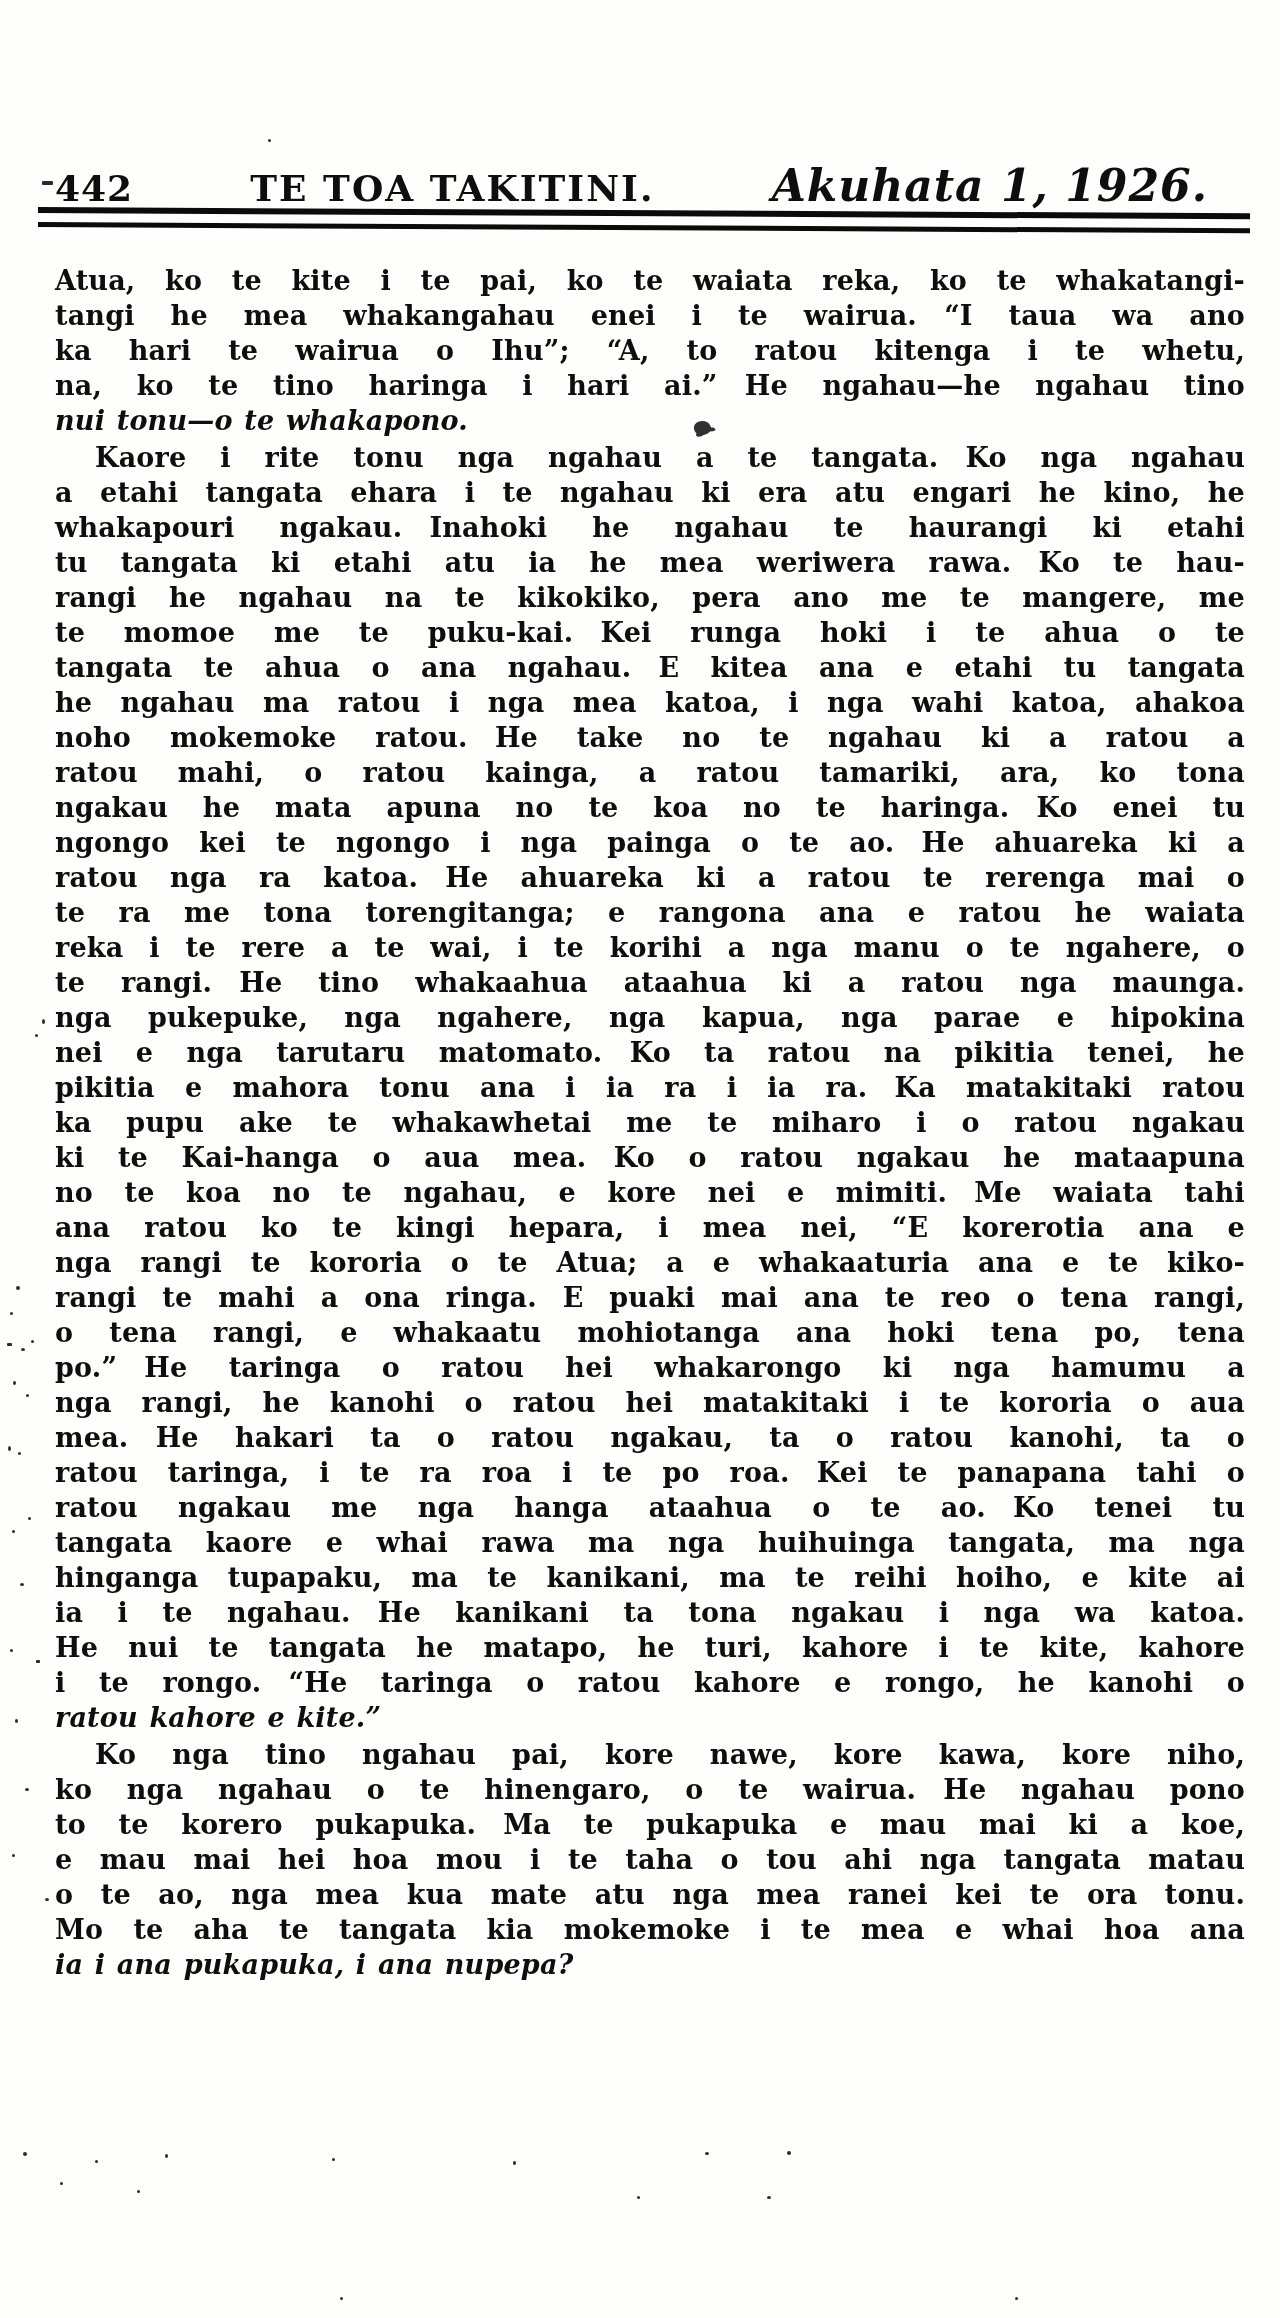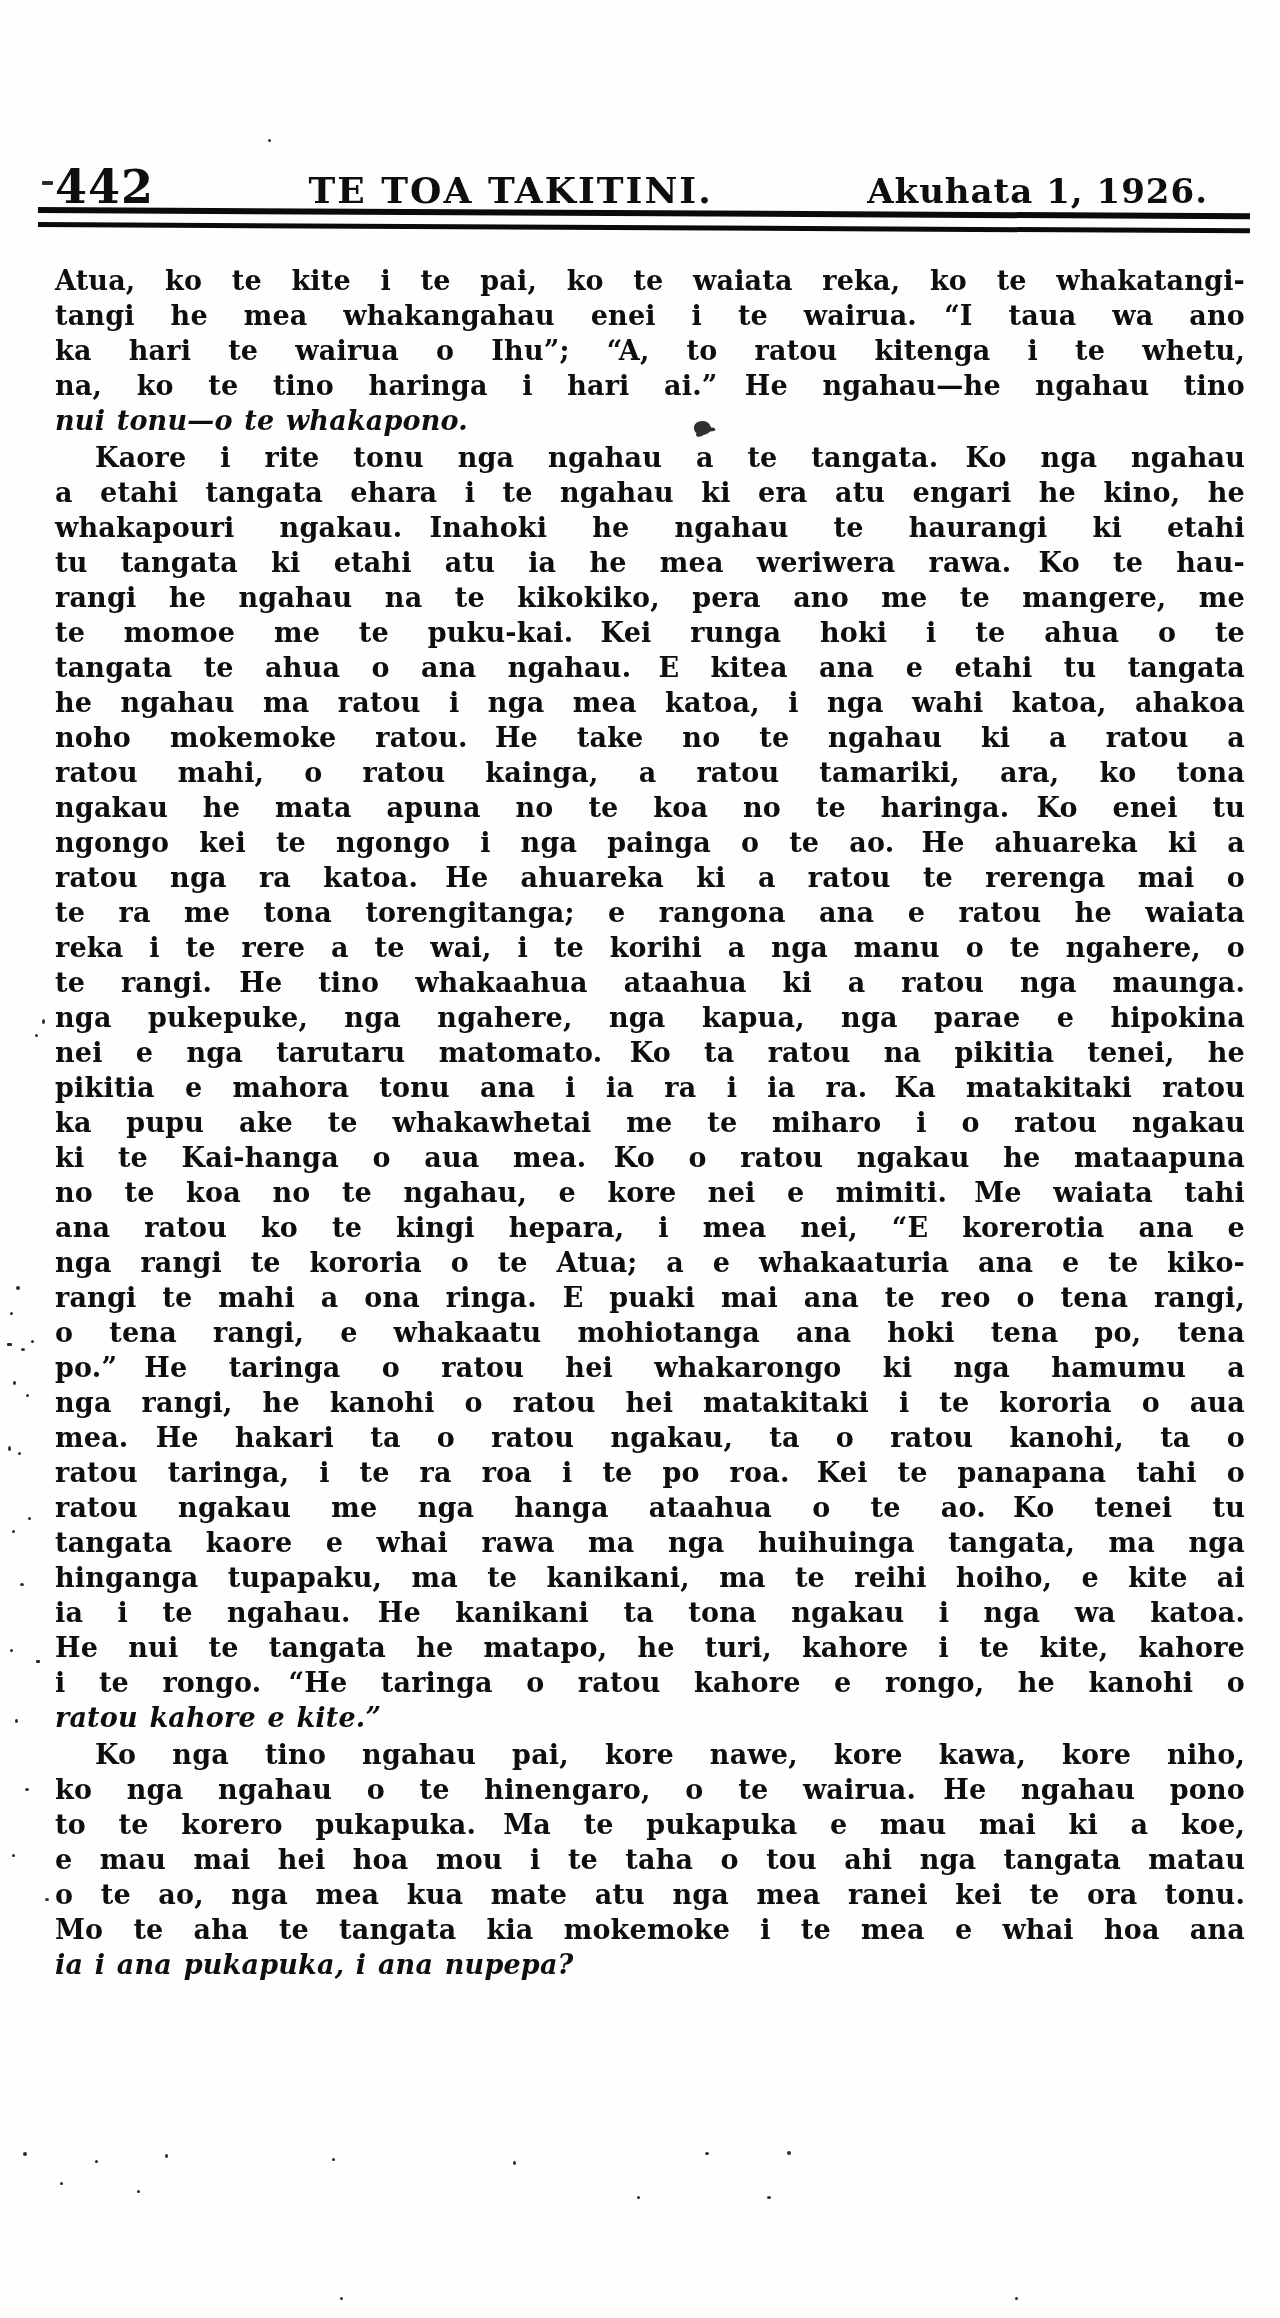--- a/index.html
+++ b/index.html
@@ -17,23 +17,23 @@
   .header {
     position: absolute;
     left: 55px;
     right: 72px;
     top: 160px;
     display: flex;
     justify-content: space-between;
     align-items: baseline;
     font-weight: bold;
   }
-  .page-number   { font-size: 46px; letter-spacing: 1px; }
+  .page-number   { font-size: 36px; letter-spacing: 1px; }
   .masthead-title{ font-size: 36px; letter-spacing: 2px; }
-  .issue-date    { font-size: 34px; letter-spacing: 1px; }
+  .issue-date    { font-size: 44px; letter-spacing: 1px; font-style: italic; }
   .rule {
     position: absolute;
     left: 38px;
     right: 30px;
     height: 0;
     border-top: 6px solid #0b0b0b;
     transform: rotate(0.3deg);
     transform-origin: left center;
   }
   .rule.r1 { top: 207px; }

